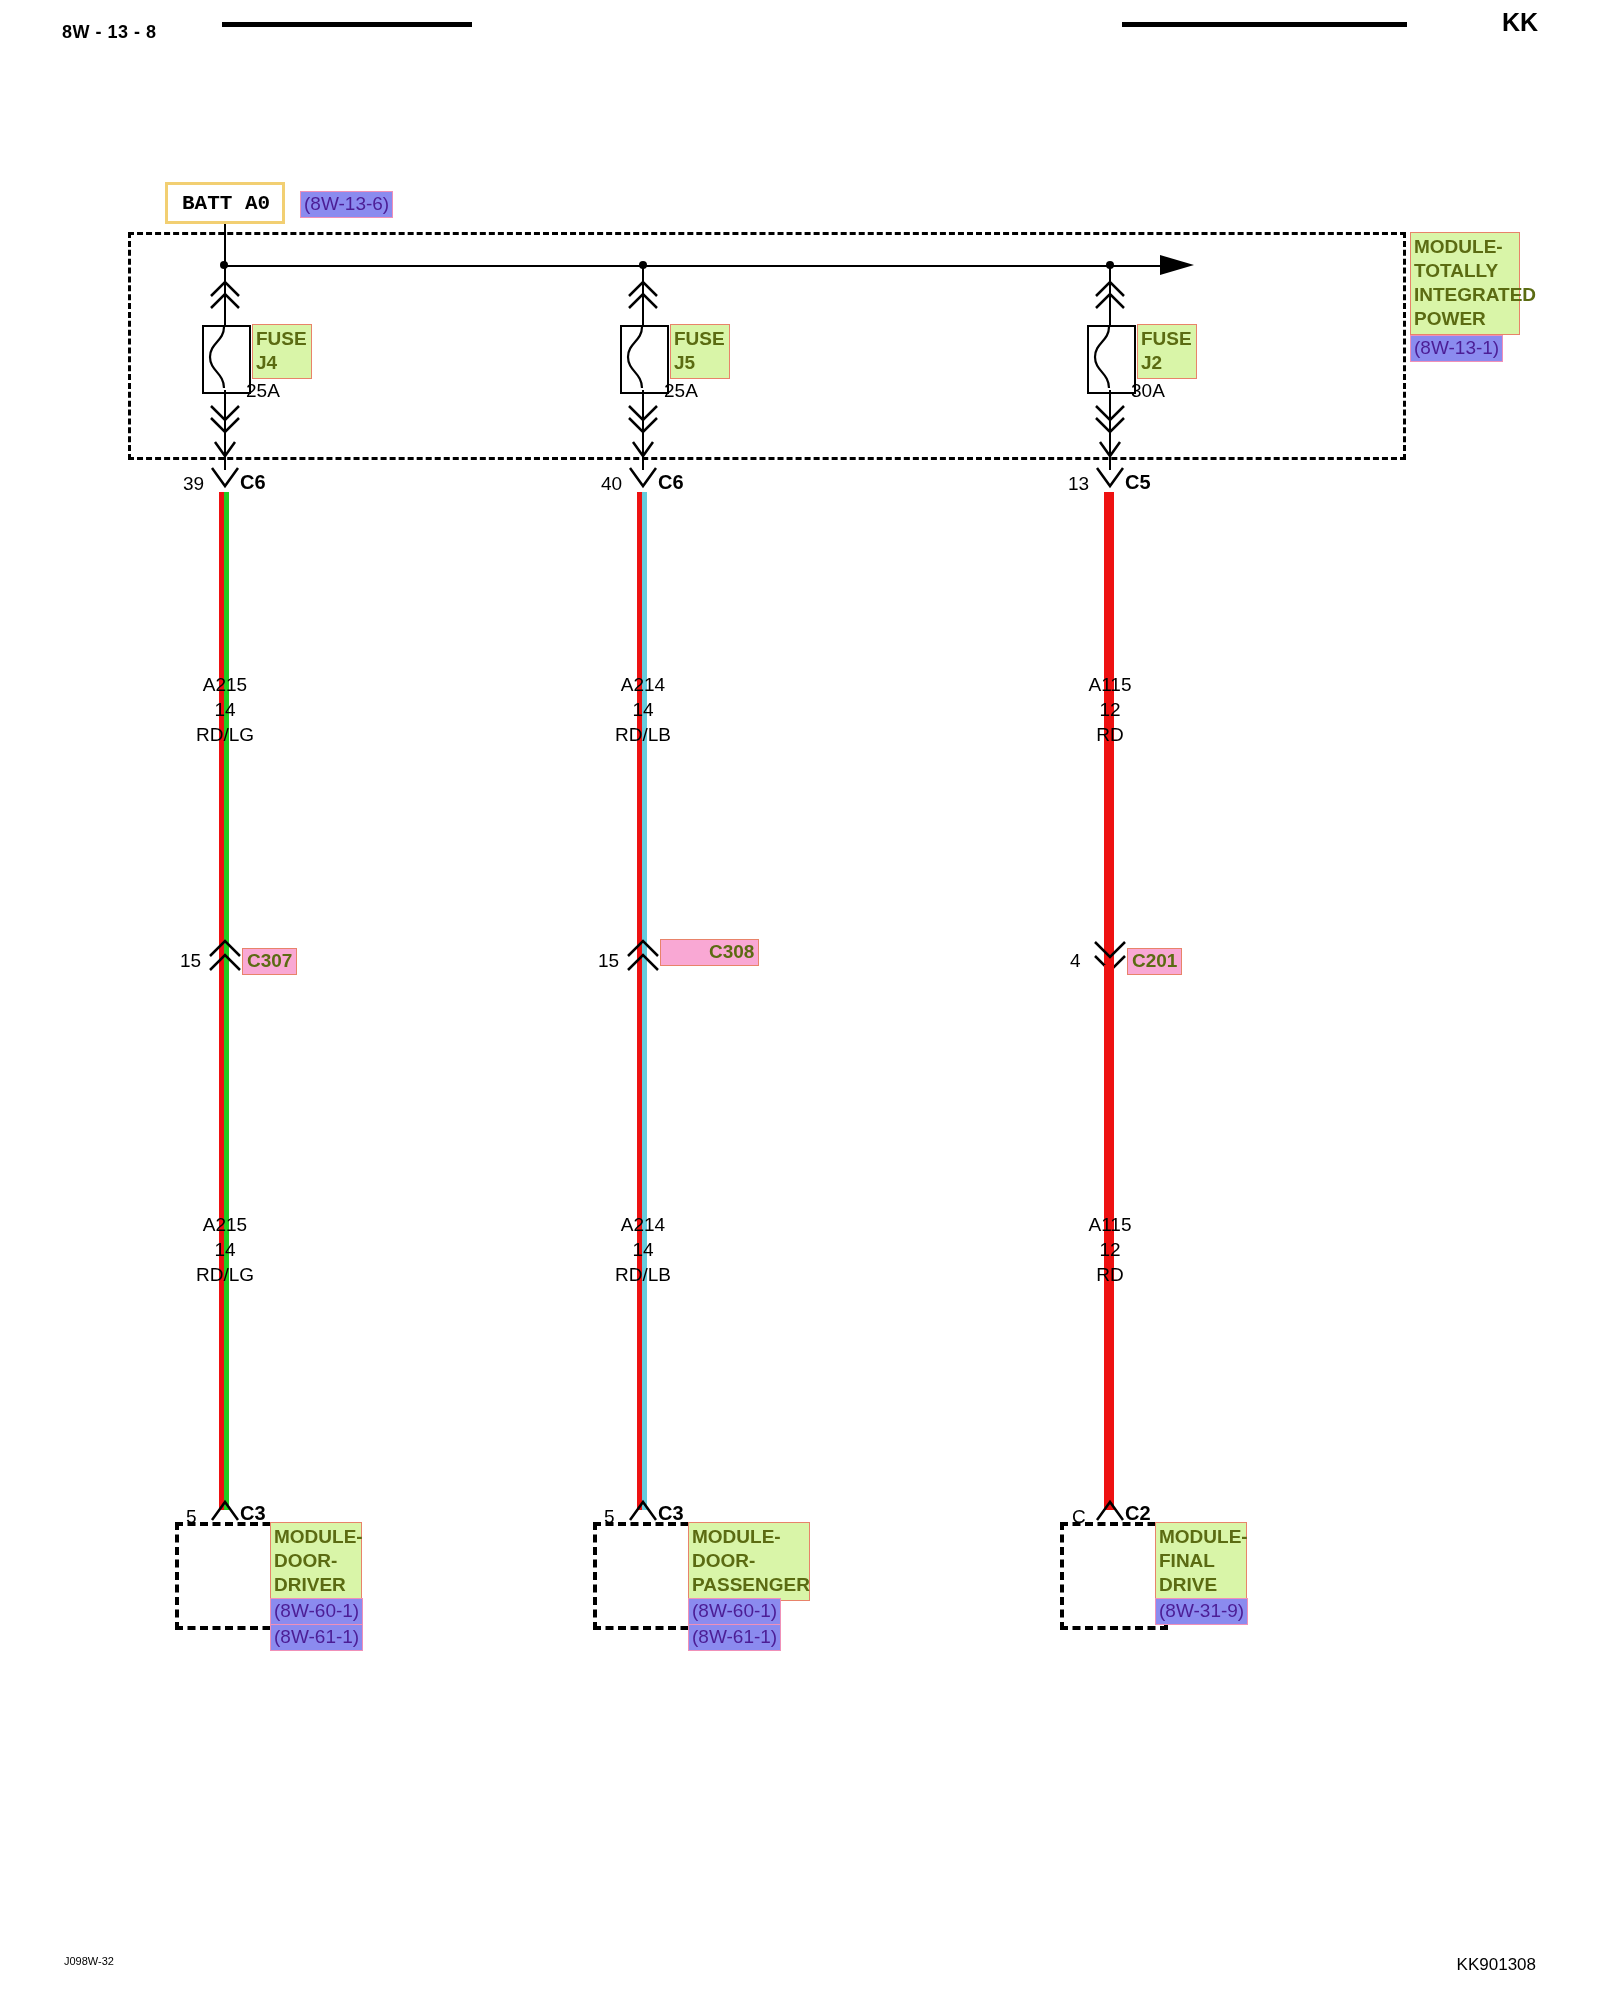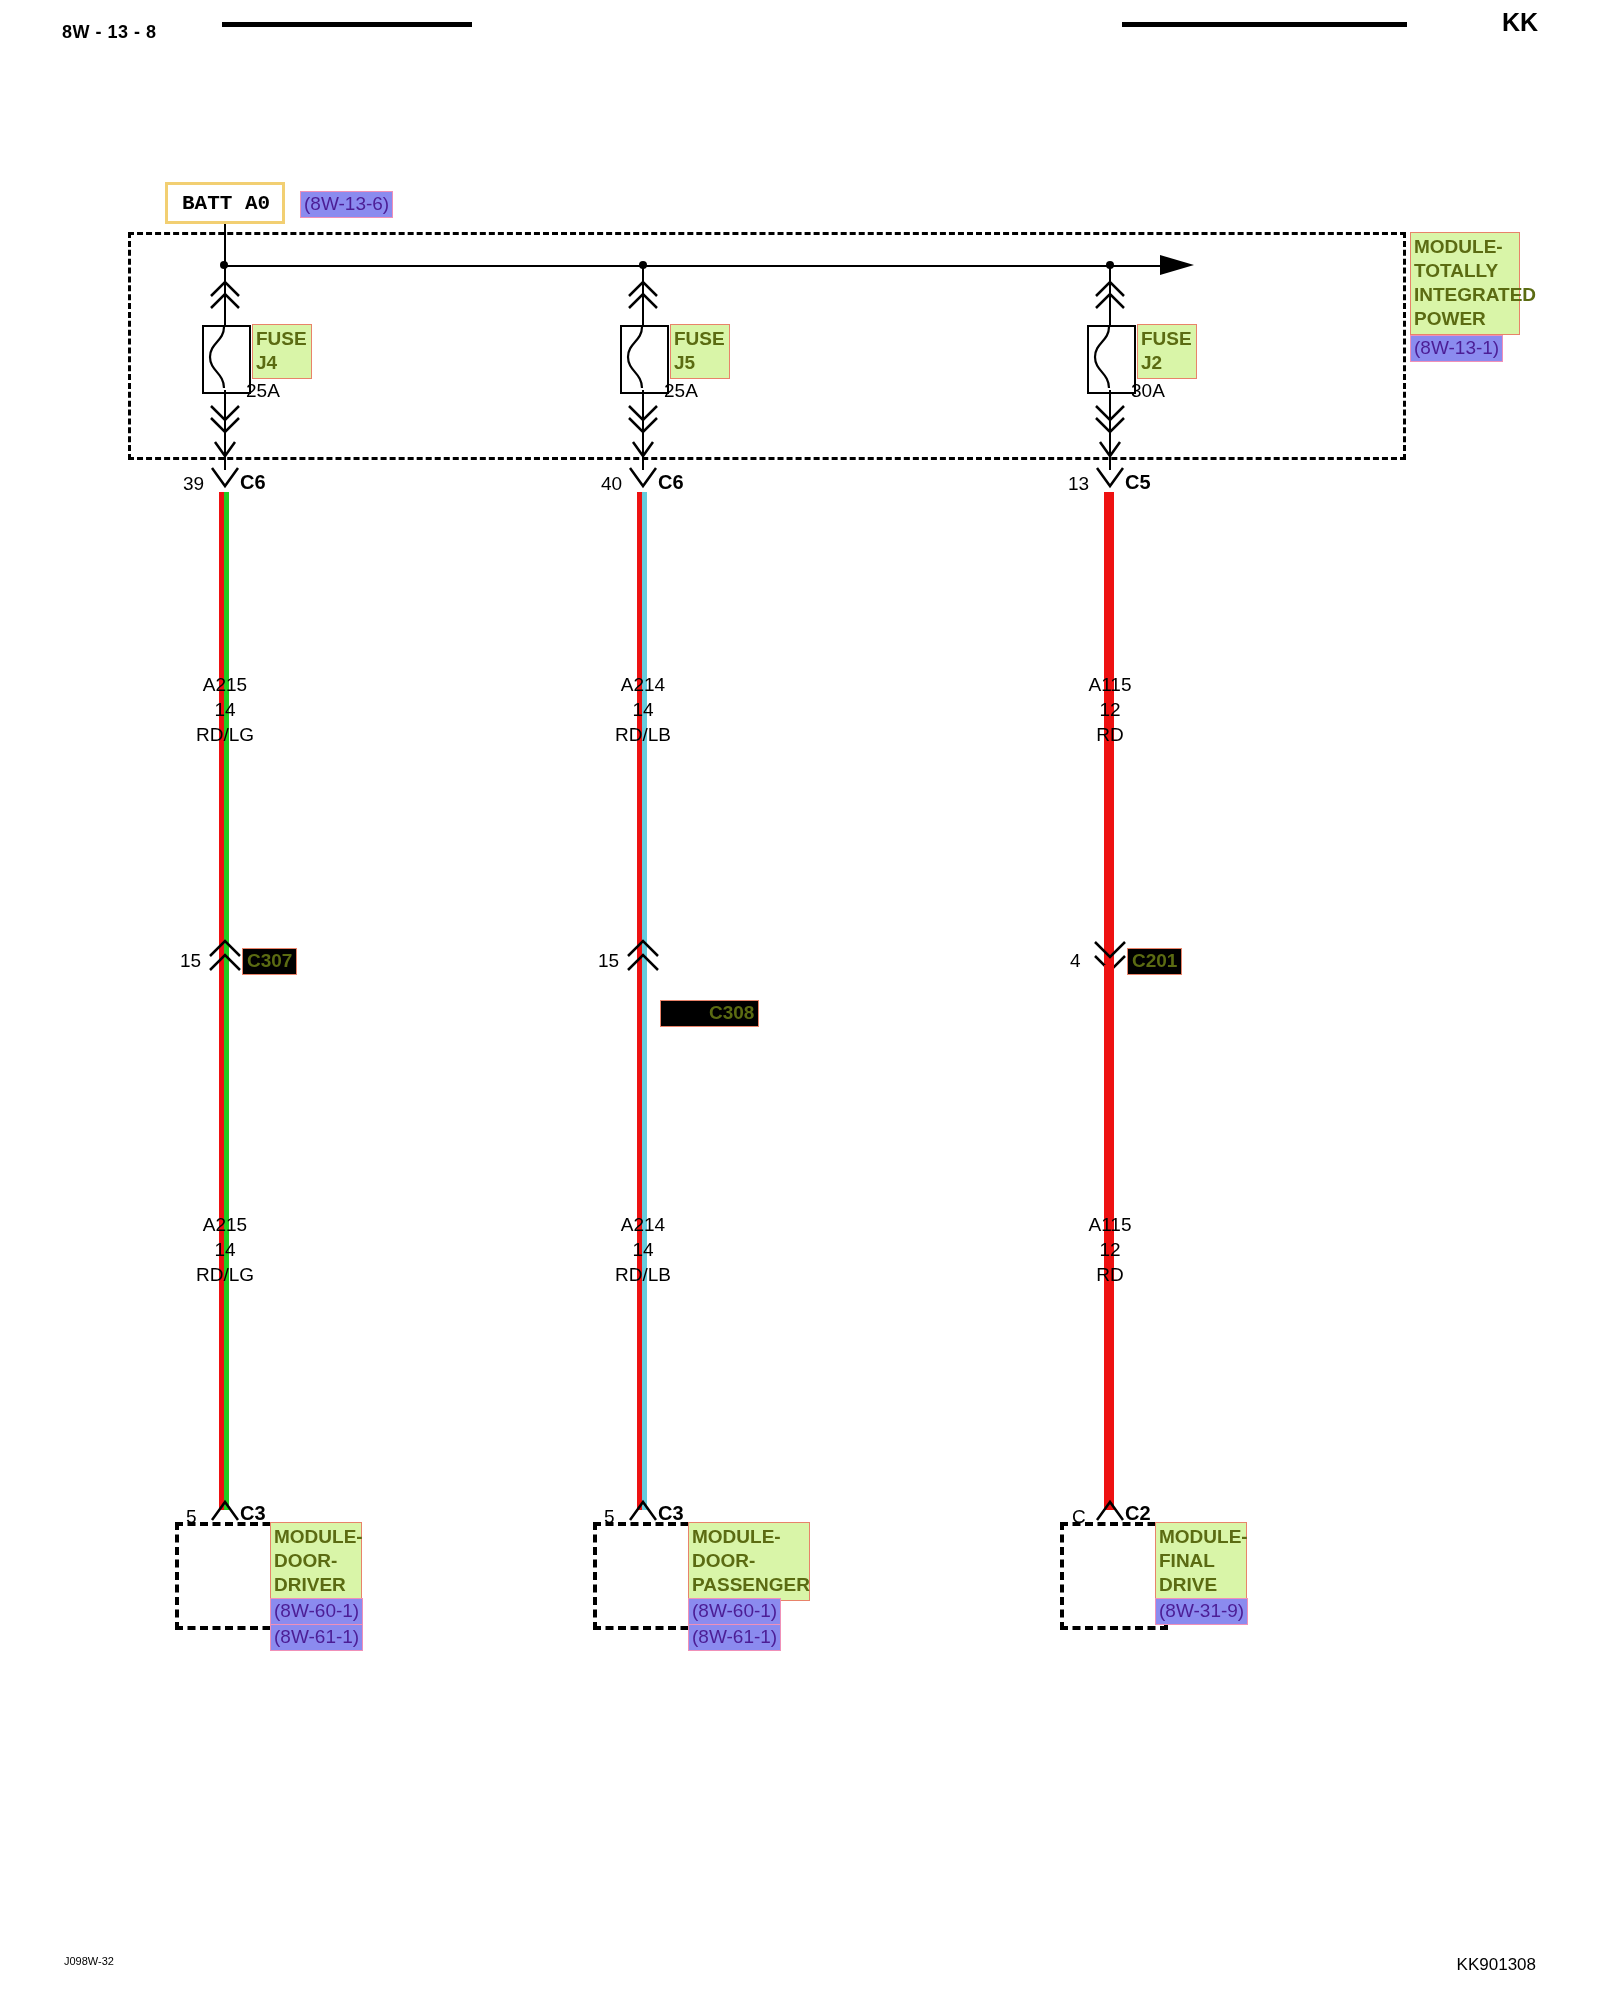--- a/index.html
+++ b/index.html
@@ -70,21 +70,21 @@
     border:1px solid #f090b8;
     color:#4c1d95;
     font-size:19px;
     line-height:22px;
     padding:1px 3px 2px 3px;
     box-sizing:border-box;
     white-space:nowrap;
   }
   .lbl-conn{
     position:absolute;
-    background:#000000;
+    background:#f9a8d4;
     border:1px solid #e8836a;
     color:#5b6b12;
     font-size:19px;font-weight:bold;
     line-height:22px;
     padding:1px 4px 2px 4px;
     box-sizing:border-box;
     white-space:nowrap;
   }
 
   .txt{position:absolute;font-size:19px;white-space:nowrap;}
@@ -236,21 +236,21 @@
   </div>
   <div class="txt c" style="left:643px;top:674px;">A214</div>
   <div class="txt c" style="left:643px;top:699px;">14</div>
   <div class="txt c" style="left:643px;top:724px;">RD/LB</div>
 
   <svg class="glyph" style="left:624px;top:938px;" width="38" height="40" viewBox="0 0 38 40">
     <polyline points="4,18 19,3 34,18" stroke="#000" stroke-width="2.5" fill="none"></polyline>
     <polyline points="4,32 19,17 34,32" stroke="#000" stroke-width="2.5" fill="none"></polyline>
   </svg>
   <div class="txt" style="left:598px;top:950px;">15</div>
-  <div class="lbl-conn" style="left:660px;top:1000px;padding-left:48px;">C308</div>
+  <div class="lbl-conn" style="left:660px;top:939px;padding-left:48px;">C308</div>
 
   <div class="wire" style="left:637px;top:965px;width:11px;height:545px;">
     <div style="position:absolute;left:0;top:0;width:5px;height:100%;background:#ee1111;"></div>
     <div style="position:absolute;left:5px;top:0;width:5px;height:100%;background:#66ccdd;"></div>
   </div>
   <div class="txt c" style="left:643px;top:1214px;">A214</div>
   <div class="txt c" style="left:643px;top:1239px;">14</div>
   <div class="txt c" style="left:643px;top:1264px;">RD/LB</div>
 
   <svg class="glyph" style="left:628px;top:1498px;" width="30" height="26" viewBox="0 0 30 26">

